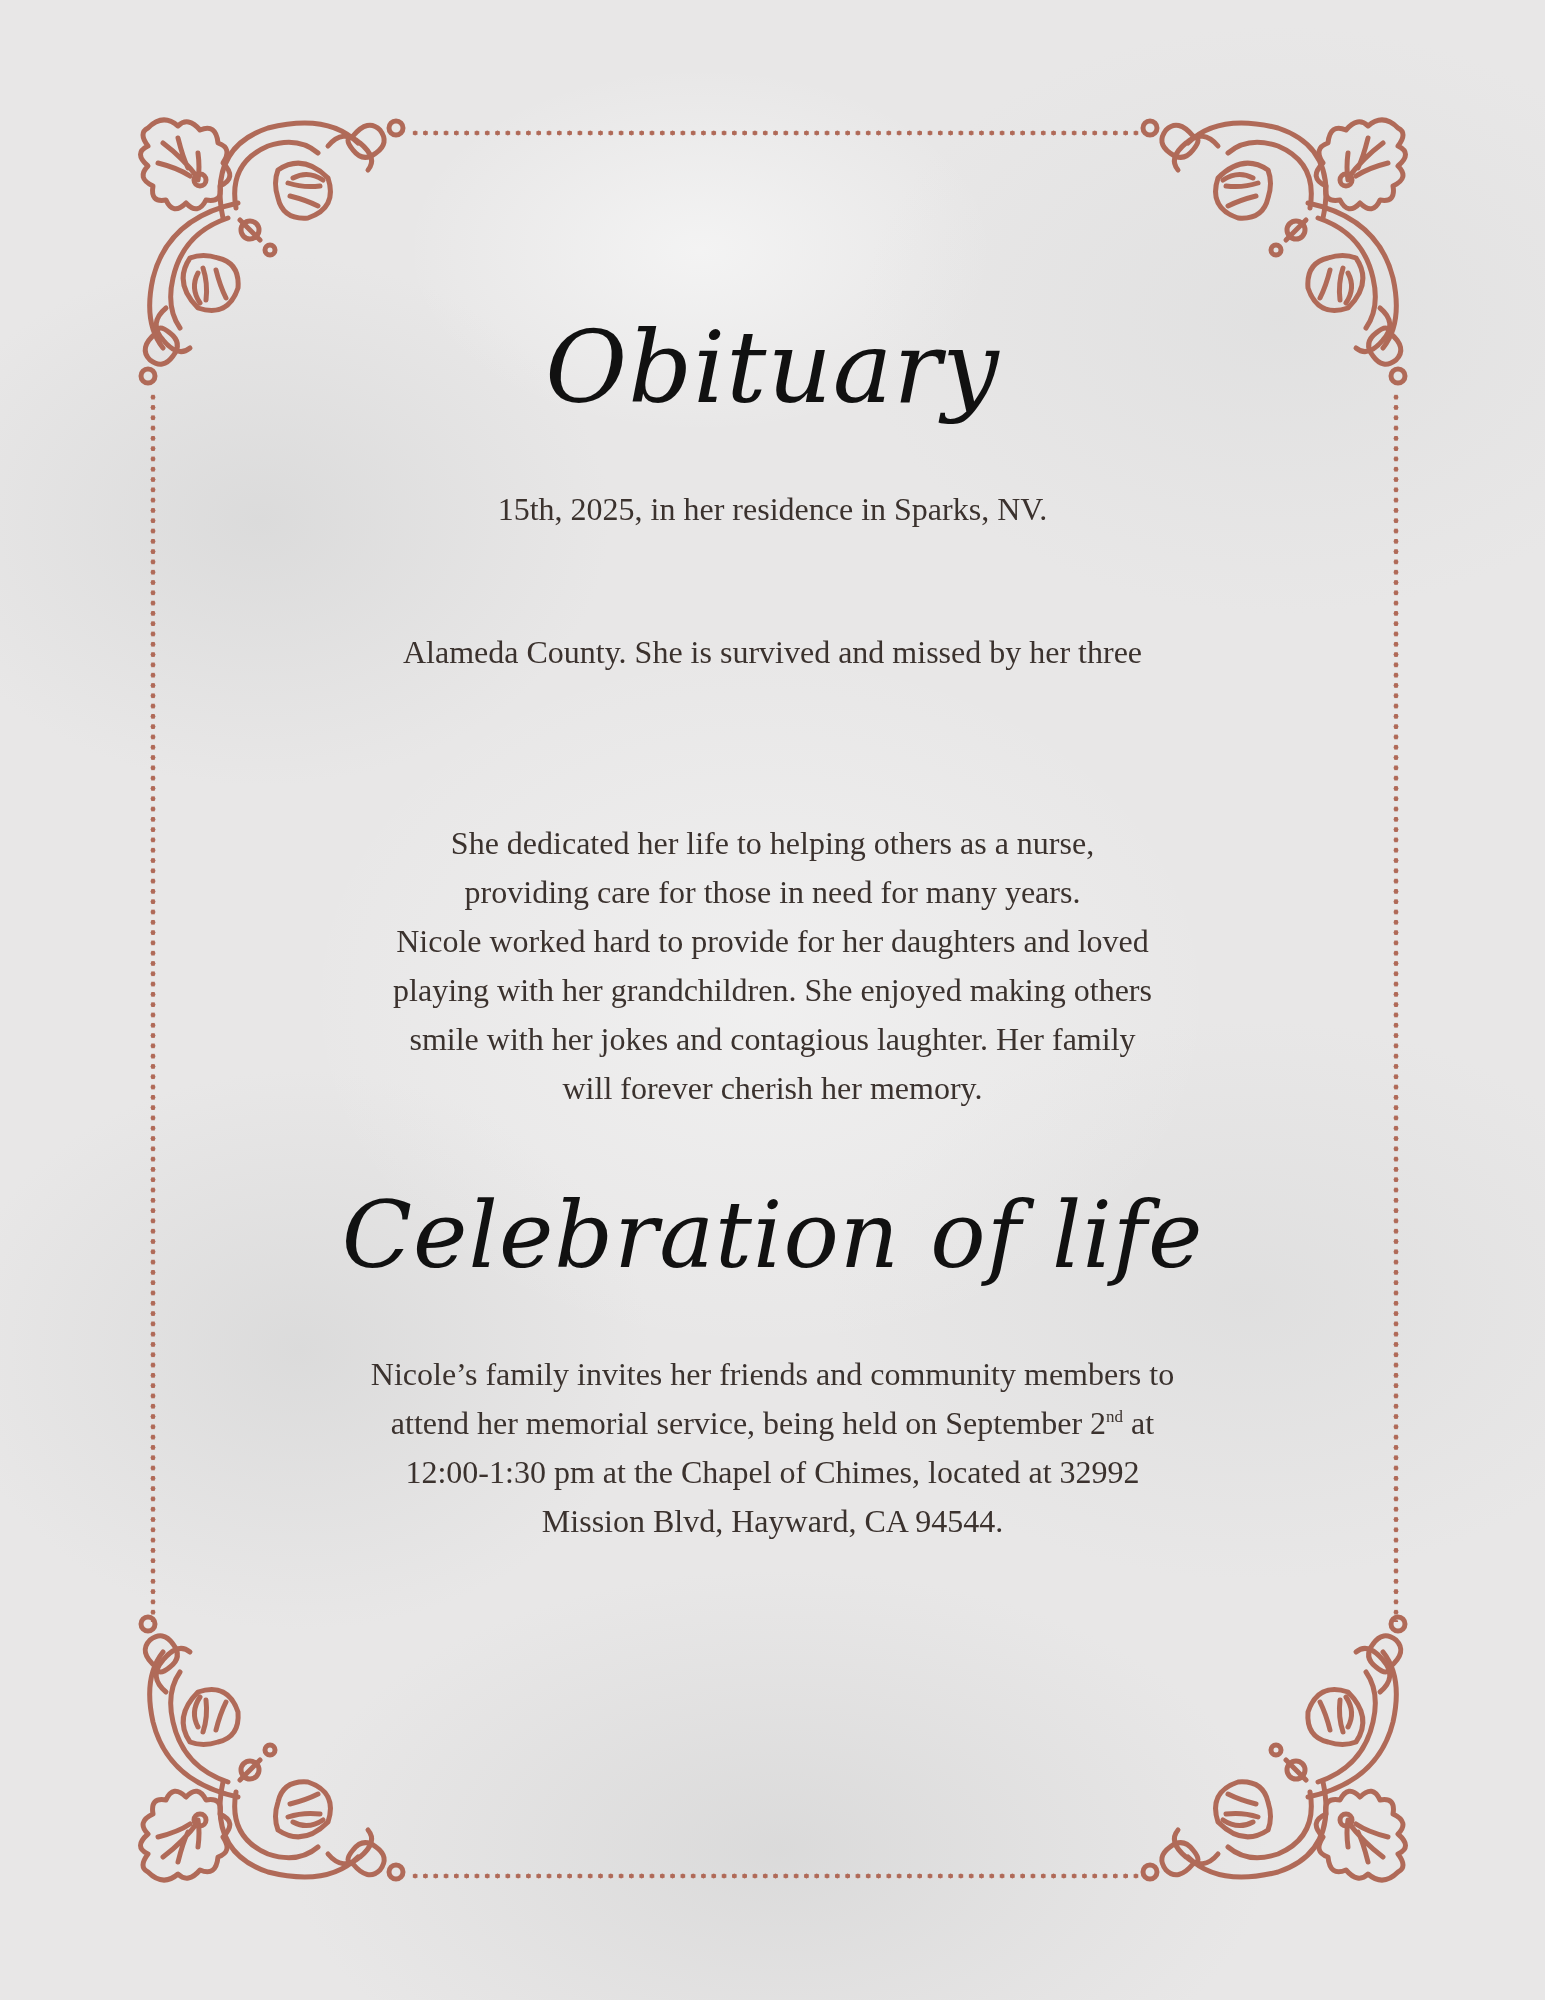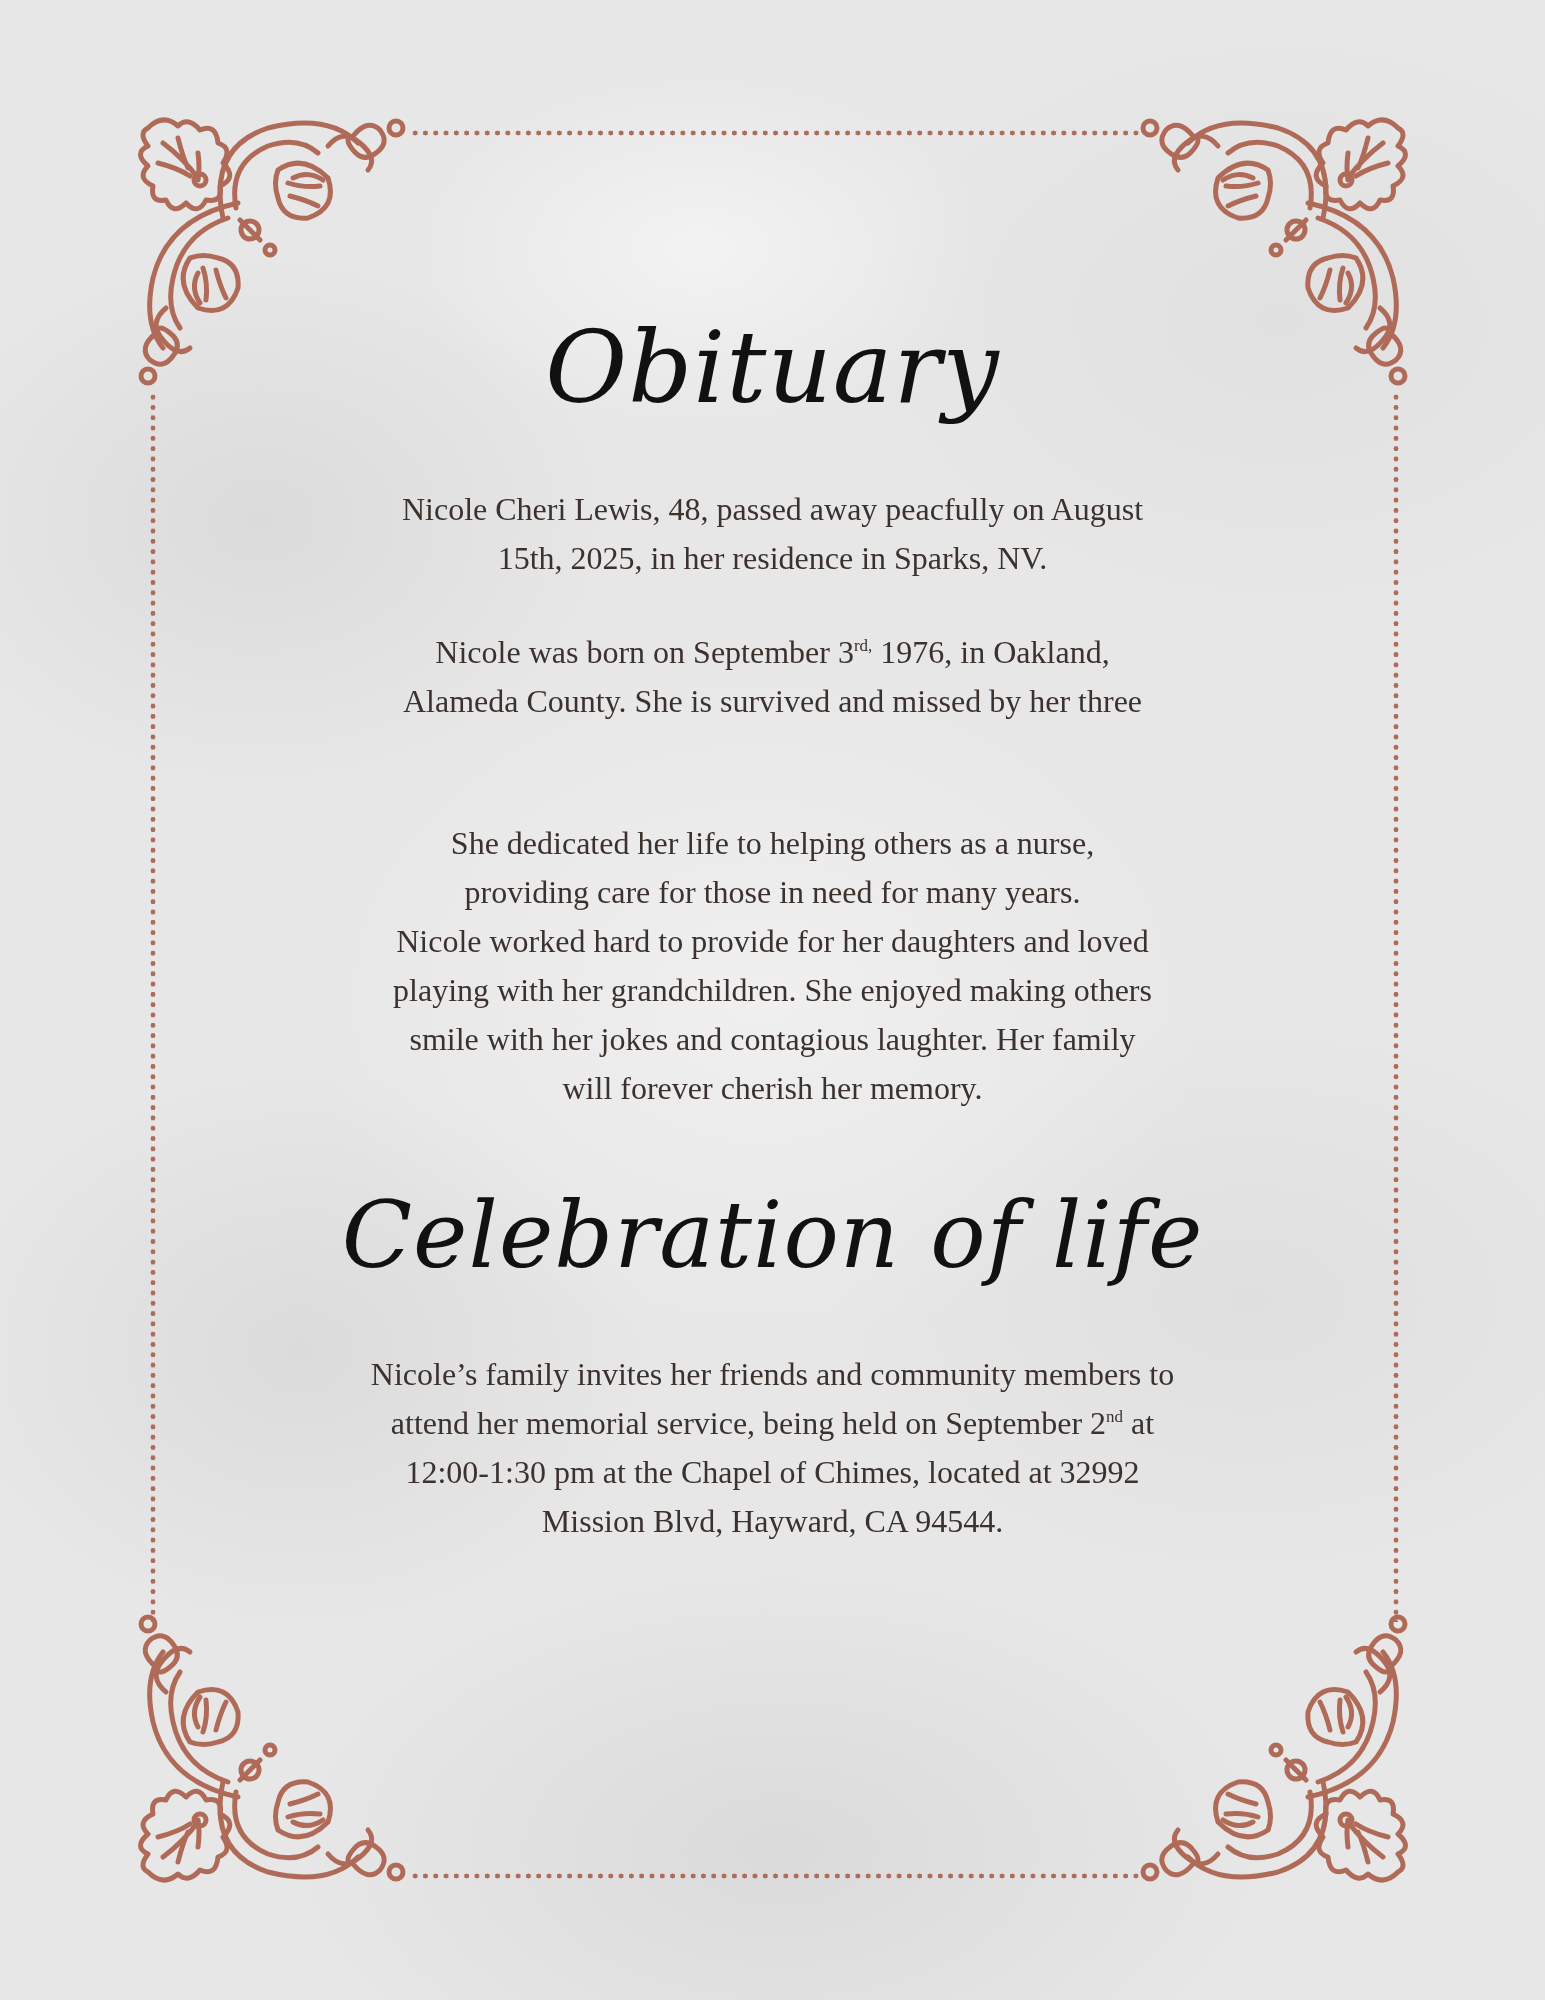--- a/index.html
+++ b/index.html
@@ -162,26 +162,24 @@
     <circle cx="122" cy="122" r="9"></circle>
     <circle cx="142" cy="142" r="5"></circle>
     <path d="M112 112 L132 132"></path>
   </svg>
 </div>
 
 <div class="content">
   <h1 class="script title1">Obituary</h1>
 
   <p class="para" style="top:485px;">
-    <span>Nicole Cheri Lewis, 48, passed away peacfully on August</span>
     <span>15th, 2025, in her residence in Sparks, NV.</span>
   </p>
 
   <p class="para" style="top:628px;">
-    <span><span style="display:inline">Nicole was born on September 3</span><sup>rd,</sup><span style="display:inline"> 1976, in Oakland,</span></span>
     <span>Alameda County. She is survived and missed by her three</span>
   </p>
 
   <p class="para" style="top:819px;">
     <span>She dedicated her life to helping others as a nurse,</span>
     <span>providing care for those in need for many years.</span>
     <span>Nicole worked hard to provide for her daughters and loved</span>
     <span>playing with her grandchildren. She enjoyed making others</span>
     <span>smile with her jokes and contagious laughter. Her family</span>
     <span>will forever cherish her memory.</span>

